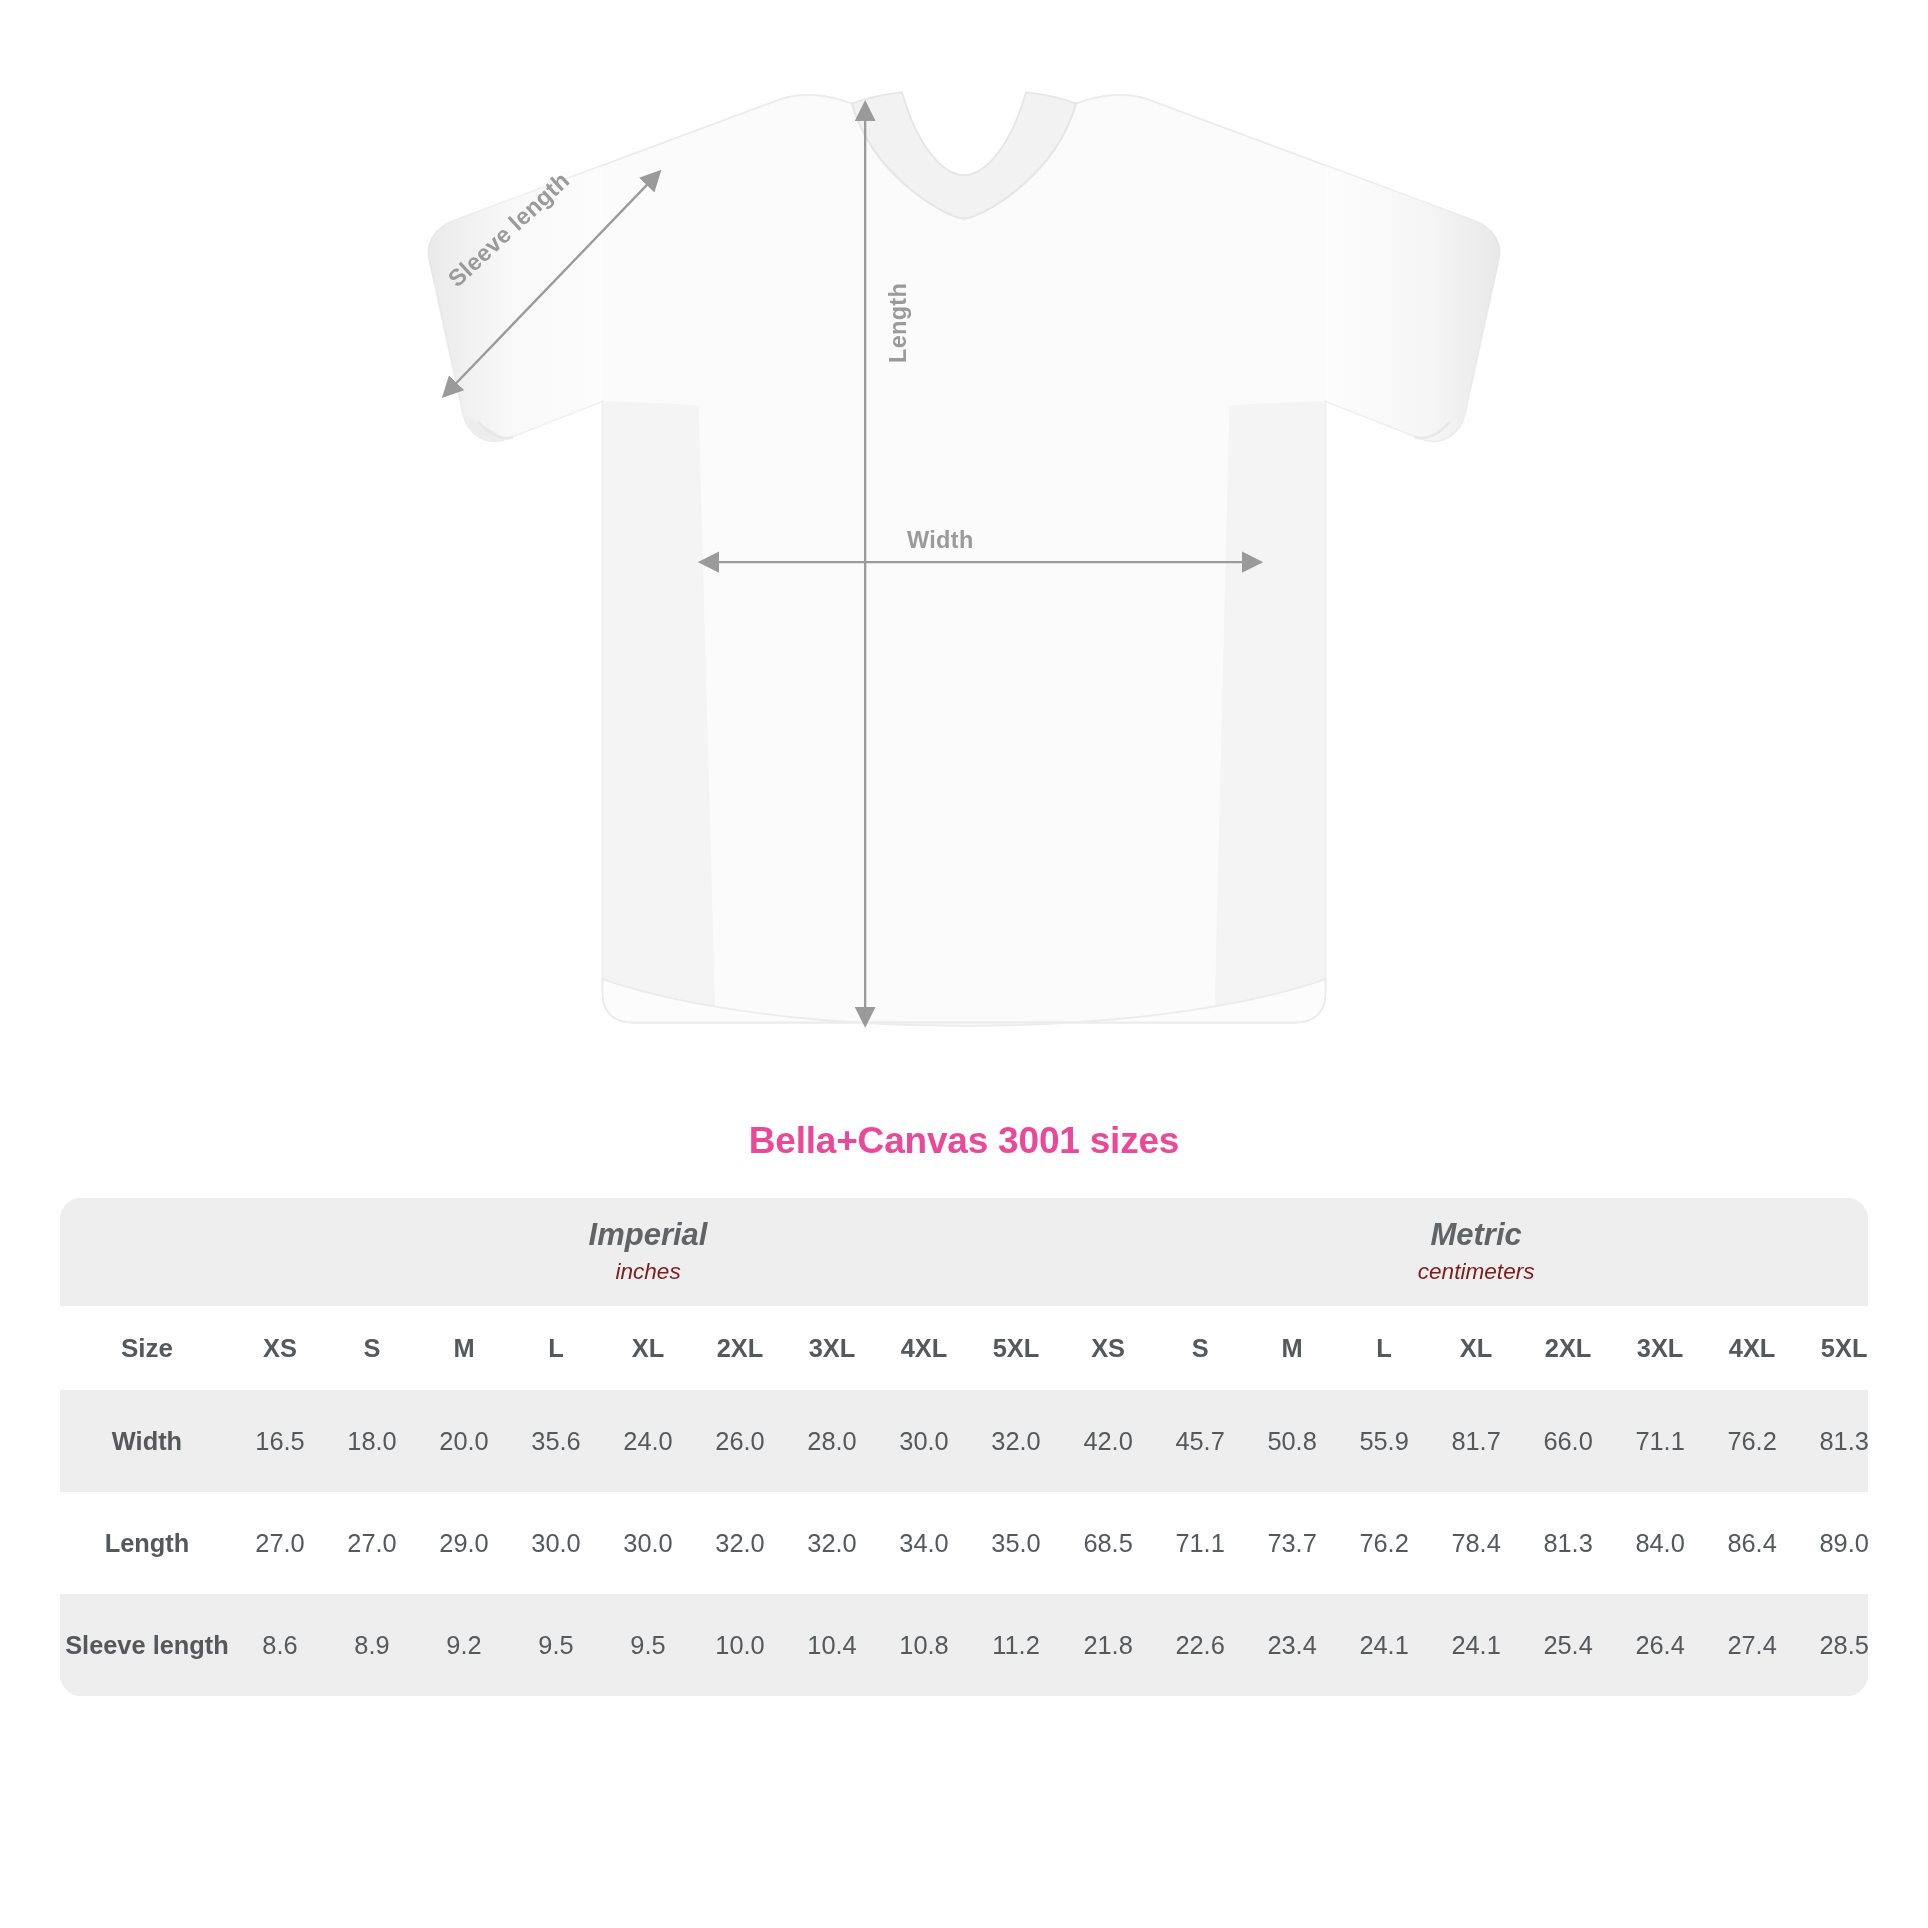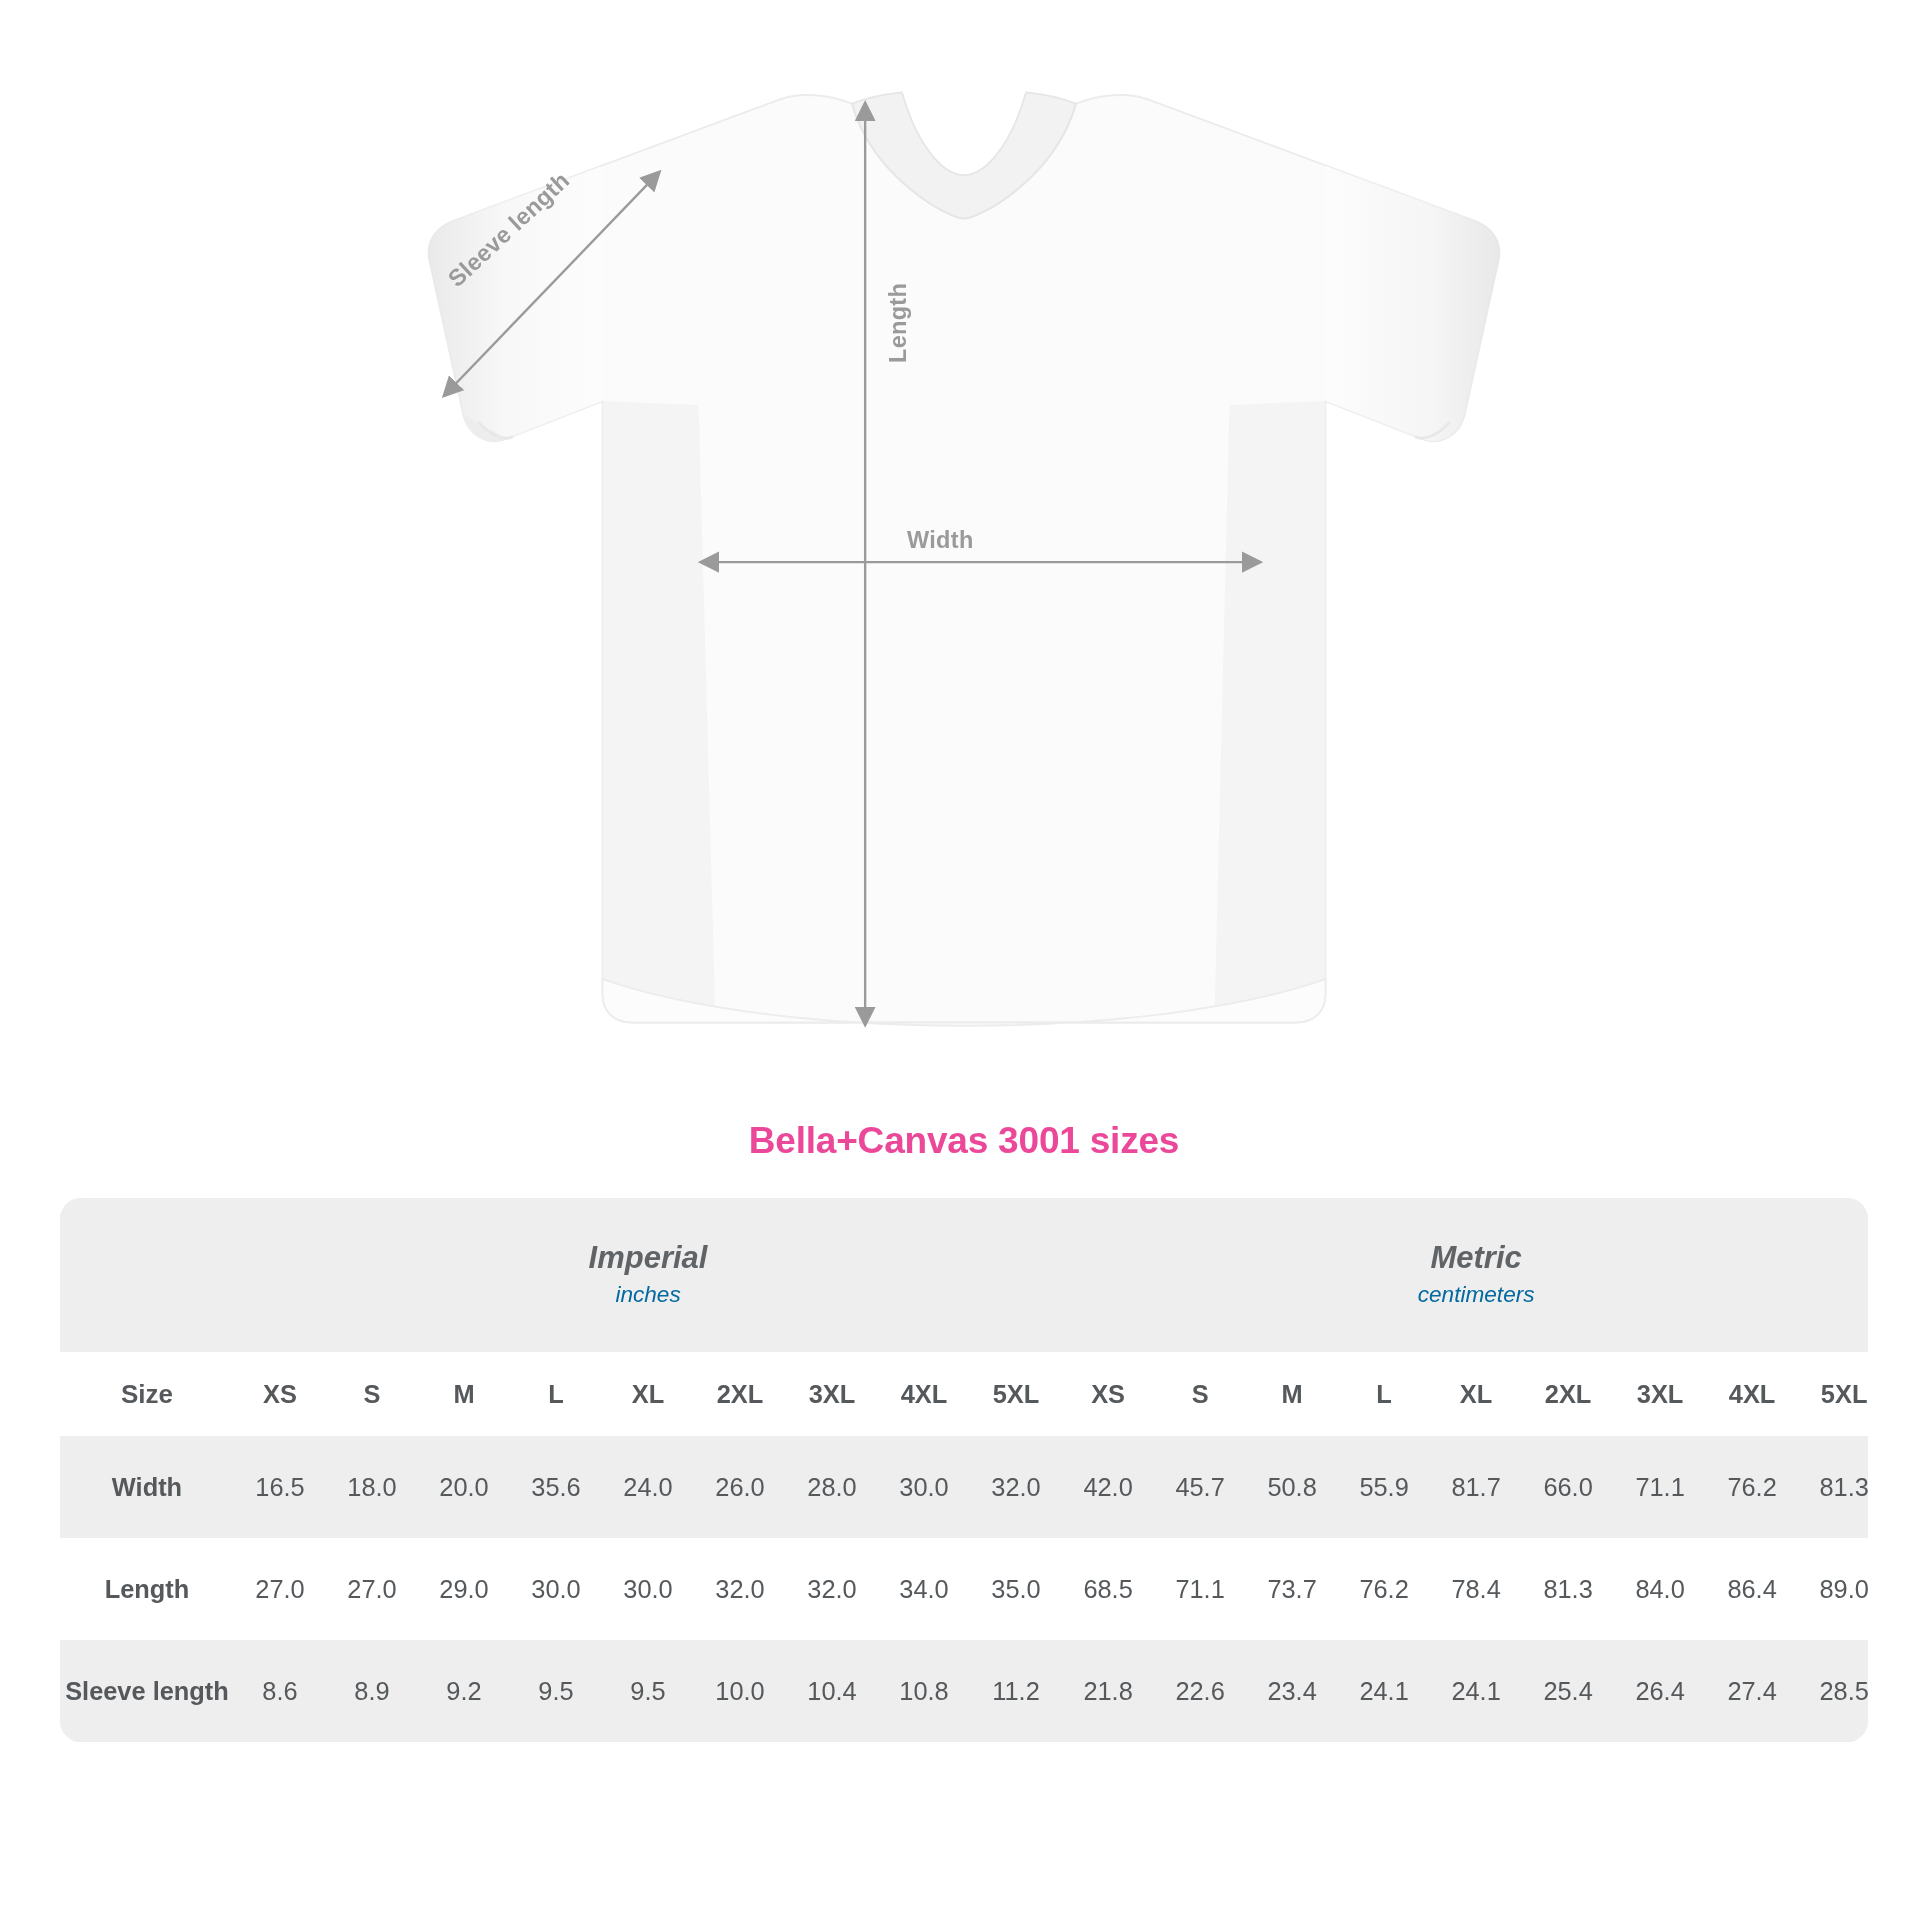--- a/index.html
+++ b/index.html
@@ -93,34 +93,34 @@
   table.size-table th,
   table.size-table td {
     text-align: center;
     vertical-align: middle;
     font-size: 25.4px;
     color: #55595c;
     border: none;
   }
 
   .unit-header td {
-    height: 154px;
+    height: 108px;
     background: #eeeeee;
   }
   .unit-name {
     font-size: 31px;
     font-weight: bold;
     font-style: italic;
     color: #606467;
     line-height: 1.25;
   }
   .unit-sub {
     font-size: 22.6px;
     font-style: italic;
-    color: #0369a1;
+    color: #7f1d1d;
     line-height: 1.5;
   }
 
   .size-row th, .size-row td {
     height: 84px;
     background: #ffffff;
     font-weight: bold;
     color: #54585b;
   }
   .size-row .rowhead {

